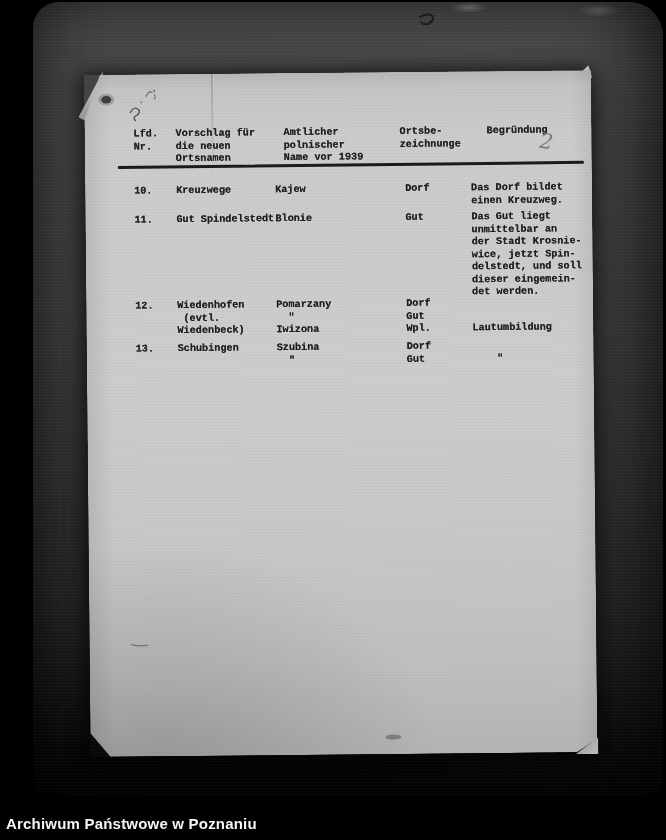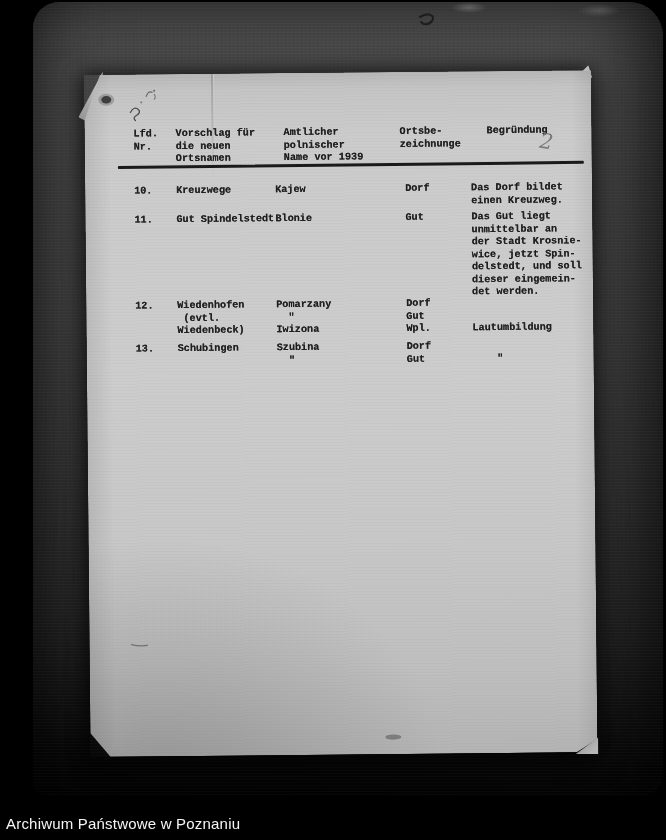--- a/index.html
+++ b/index.html
@@ -68,21 +68,21 @@
   .row.hdr .c4{margin-left:-14px;}
   .row.hdr .c5{margin-left:21px;}
   .rule{position:absolute;left:33px;top:91px;width:466px;height:2.5px;background:#181818;border-radius:1px;transform:rotate(-0.1deg);}
   .row.r0{top:111px;} .row.r1{top:140px;} .row.r2{top:226px;} .row.r3{top:269px;}
   .handwritten{position:absolute;left:455px;top:60px;transform:rotate(9deg);
     font-family:"DejaVu Serif","Liberation Serif",serif;font-style:italic;font-weight:400;
     font-size:21px;line-height:22px;color:#7a7a7a;text-shadow:none;}
 
   
   .caption{position:absolute;left:6px;top:815px;color:#f5f5f5;
-    font-family:"Liberation Sans",sans-serif;font-weight:400;font-size:15px;letter-spacing:.2px;}
+    font-family:"Liberation Sans",sans-serif;font-weight:700;font-size:15px;letter-spacing:.2px;}
 </style>
 </head>
 <body>
 
 <div class="stage">
 
   <div class="backing">
     <div class="smudge s1"></div>
     <div class="smudge s2"></div>
     <svg class="curl-mark" width="26" height="18" viewBox="0 0 26 18">

